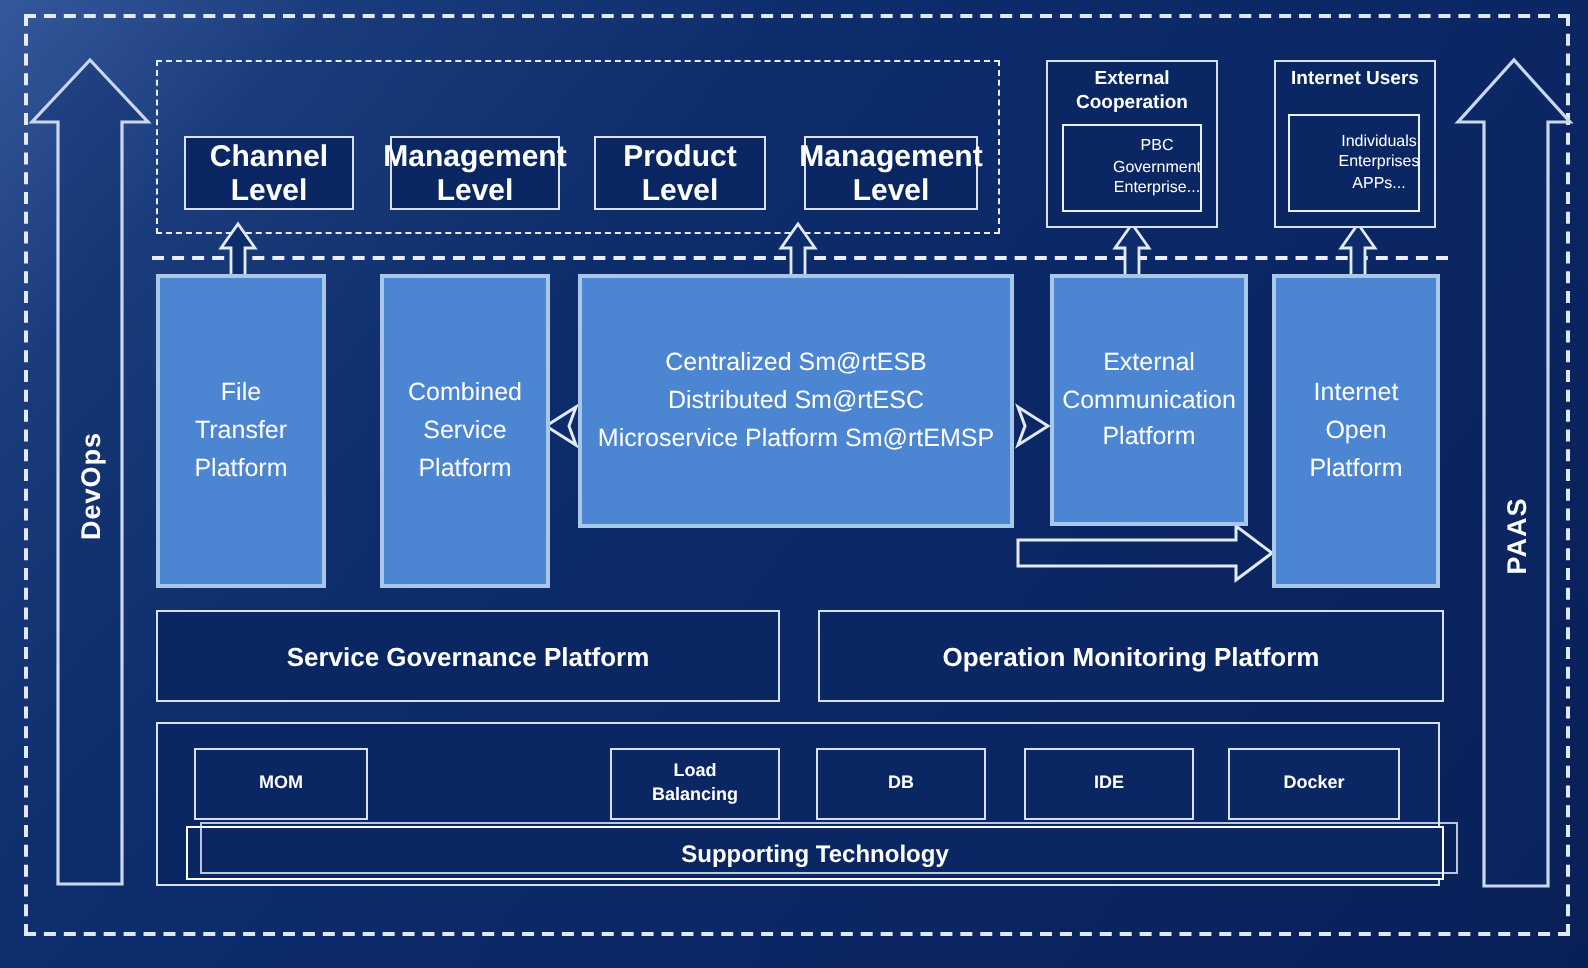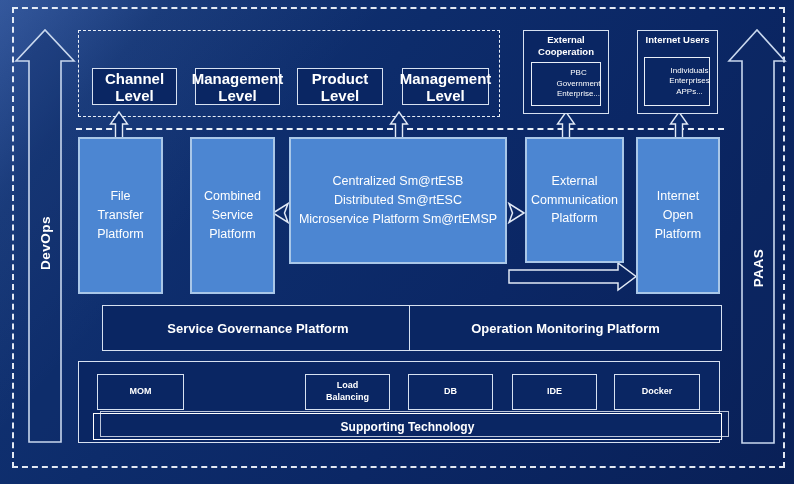--- a/index.html
+++ b/index.html
@@ -87,21 +87,21 @@
   <div class="abs center lightbox preline" style="left:289px;top:137px;width:218px;height:127px;">Centralized Sm@rtESB
 Distributed Sm@rtESC
 Microservice Platform Sm@rtEMSP</div>
   <div class="abs center lightbox preline" style="left:525px;top:137px;width:99px;height:126px;">External
 Communication
 Platform</div>
   <div class="abs center lightbox preline" style="left:636px;top:137px;width:84px;height:157px;">Internet
 Open
 Platform</div>
 
-  <div class="abs center darkbox banner" style="left:78px;width:312px;margin-left:24px;">Service Governance Platform</div>
+  <div class="abs center darkbox banner" style="left:78px;width:312px;">Service Governance Platform</div>
   <div class="abs center darkbox banner" style="left:409px;width:313px;">Operation Monitoring Platform</div>
 
   <div class="abs darkbox" style="left:78px;top:361px;width:642px;height:82px;"></div>
   <div class="abs center darkbox smallbox preline" style="left:97px;width:87px;">MOM</div>
   <div class="abs center darkbox smallbox preline" style="left:305px;width:85px;">Load
 Balancing</div>
   <div class="abs center darkbox smallbox preline" style="left:408px;width:85px;">DB</div>
   <div class="abs center darkbox smallbox preline" style="left:512px;width:85px;">IDE</div>
   <div class="abs center darkbox smallbox preline" style="left:614px;width:86px;">Docker</div>
 

